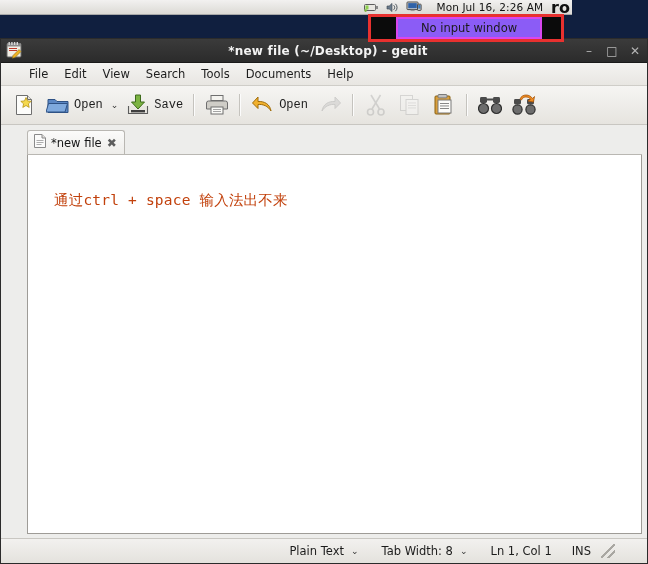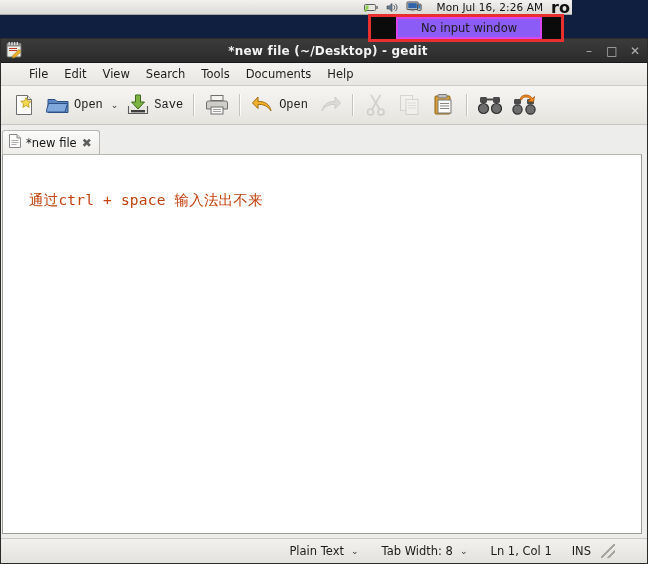--- a/index.html
+++ b/index.html
@@ -120,21 +120,21 @@
     width: 1px; height: 22px; margin: 0 5px;
     background: #c5c3be; border-right: 1px solid #fcfcfc;
   }
   .tb-ico { width: 24px; height: 24px; display: block; }
   .chev { font-size: 9px; color: #333; padding: 0 3px; }
   .disabled { opacity: .35; }
 
   
   #notebook {
     flex: 1 1 auto; display: flex; flex-direction: column;
-    background: #ededeb; padding: 3px 5px 0 1px; box-sizing: border-box;
+    background: #ededeb; padding: 3px 5px 0 1px; box-sizing: border-box; margin-left: 25px;
   }
   #tabstrip {
     height: 26px; flex: 0 0 26px;
     display: flex; align-items: flex-end;
     border-bottom: 1px solid #b9b7b2;
   }
   #tab-newfile {
     height: 24px; box-sizing: border-box;
     display: flex; align-items: center; gap: 5px;
     padding: 0 7px 0 6px;

